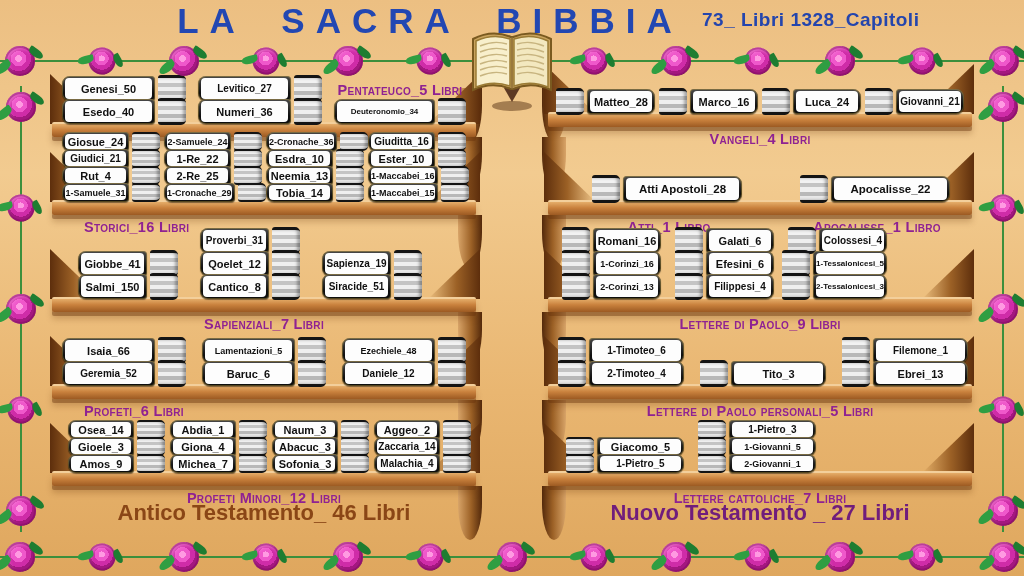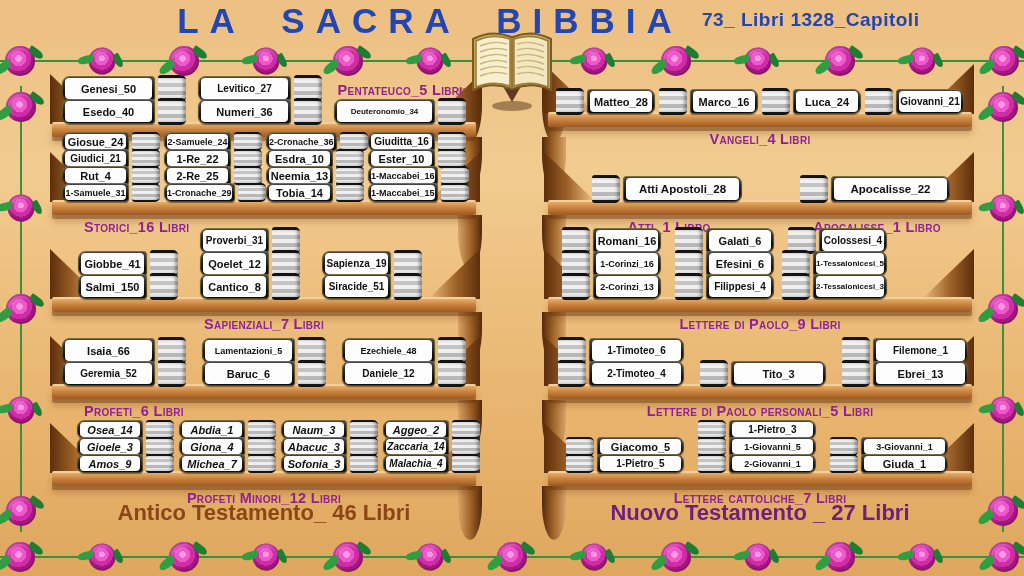--- a/index.html
+++ b/index.html
@@ -89,21 +89,21 @@
   .r1R .cols{left:2px;gap:4px;} .r1R .book{width:99px;}
   .r2L .cols{left:4px;gap:4px;} .r2L .book{width:98px;}
   .grp{position:absolute;bottom:17px;z-index:2;}
   .grp .book{width:150px;height:22px;}
   .grp .blabel{font-size:11.5px;}
   .grp-atti{left:38px;} .grp-apoc{left:246px;}
   .r3L .cols{left:20px;gap:22px;} .r3L .book{width:100px;}
   .r3R .cols{left:8px;gap:14px;} .r3R .book{width:99px;}
   .r4L .cols{left:4px;gap:16px;} .r4L .book{width:124px;}
   .r4R .cols{left:4px;gap:16px;} .r4R .book{width:126px;}
-  .r5L .cols{left:19px;gap:5px;font-style:italic;} .r5L .book{width:97px;}
+  .r5L .cols{left:10px;gap:5px;} .r5L .book{width:97px;}
   .r5R .cols{left:12px;gap:14px;} .r5R .book{width:118px;}
   
   .total{position:absolute;top:500px;width:412px;text-align:center;font-weight:bold;font-size:22px;z-index:3;white-space:nowrap;}
   .tot-old{left:58px;color:#8a4616;}
   .tot-new{left:554px;color:#701d7c;}
 </style>
 </head>
 <body>
 
 <div class="poster">
@@ -748,34 +748,20 @@
             </span>
             <span class="pages"></span>
           </div>
           <div class="book">
             <span class="spine">
               <span class="blabel b9">2-Giovanni_1</span>
             </span>
             <span class="pages"></span>
           </div>
         </div>
-        <div class="col">
-          <div class="book">
-            <span class="spine">
-              <span class="blabel b9">3-Giovanni_1</span>
-            </span>
-            <span class="pages"></span>
-          </div>
-          <div class="book">
-            <span class="spine">
-              <span class="blabel b11">Giuda_1</span>
-            </span>
-            <span class="pages"></span>
-          </div>
-        </div>
       </div>
     <div class="shelf-label lab-center">Lettere cattoliche_7 Libri</div>
   </div>
 
   <div class="total tot-old">Antico Testamento_ 46 Libri</div>
   <div class="total tot-new">Nuovo Testamento _ 27 Libri</div>
 
 <i class="leg l" style="top: 88px;"></i>
     <i class="leg r" style="top: 88px;"></i>
     <i class="leg l" style="top: 137px;"></i>

